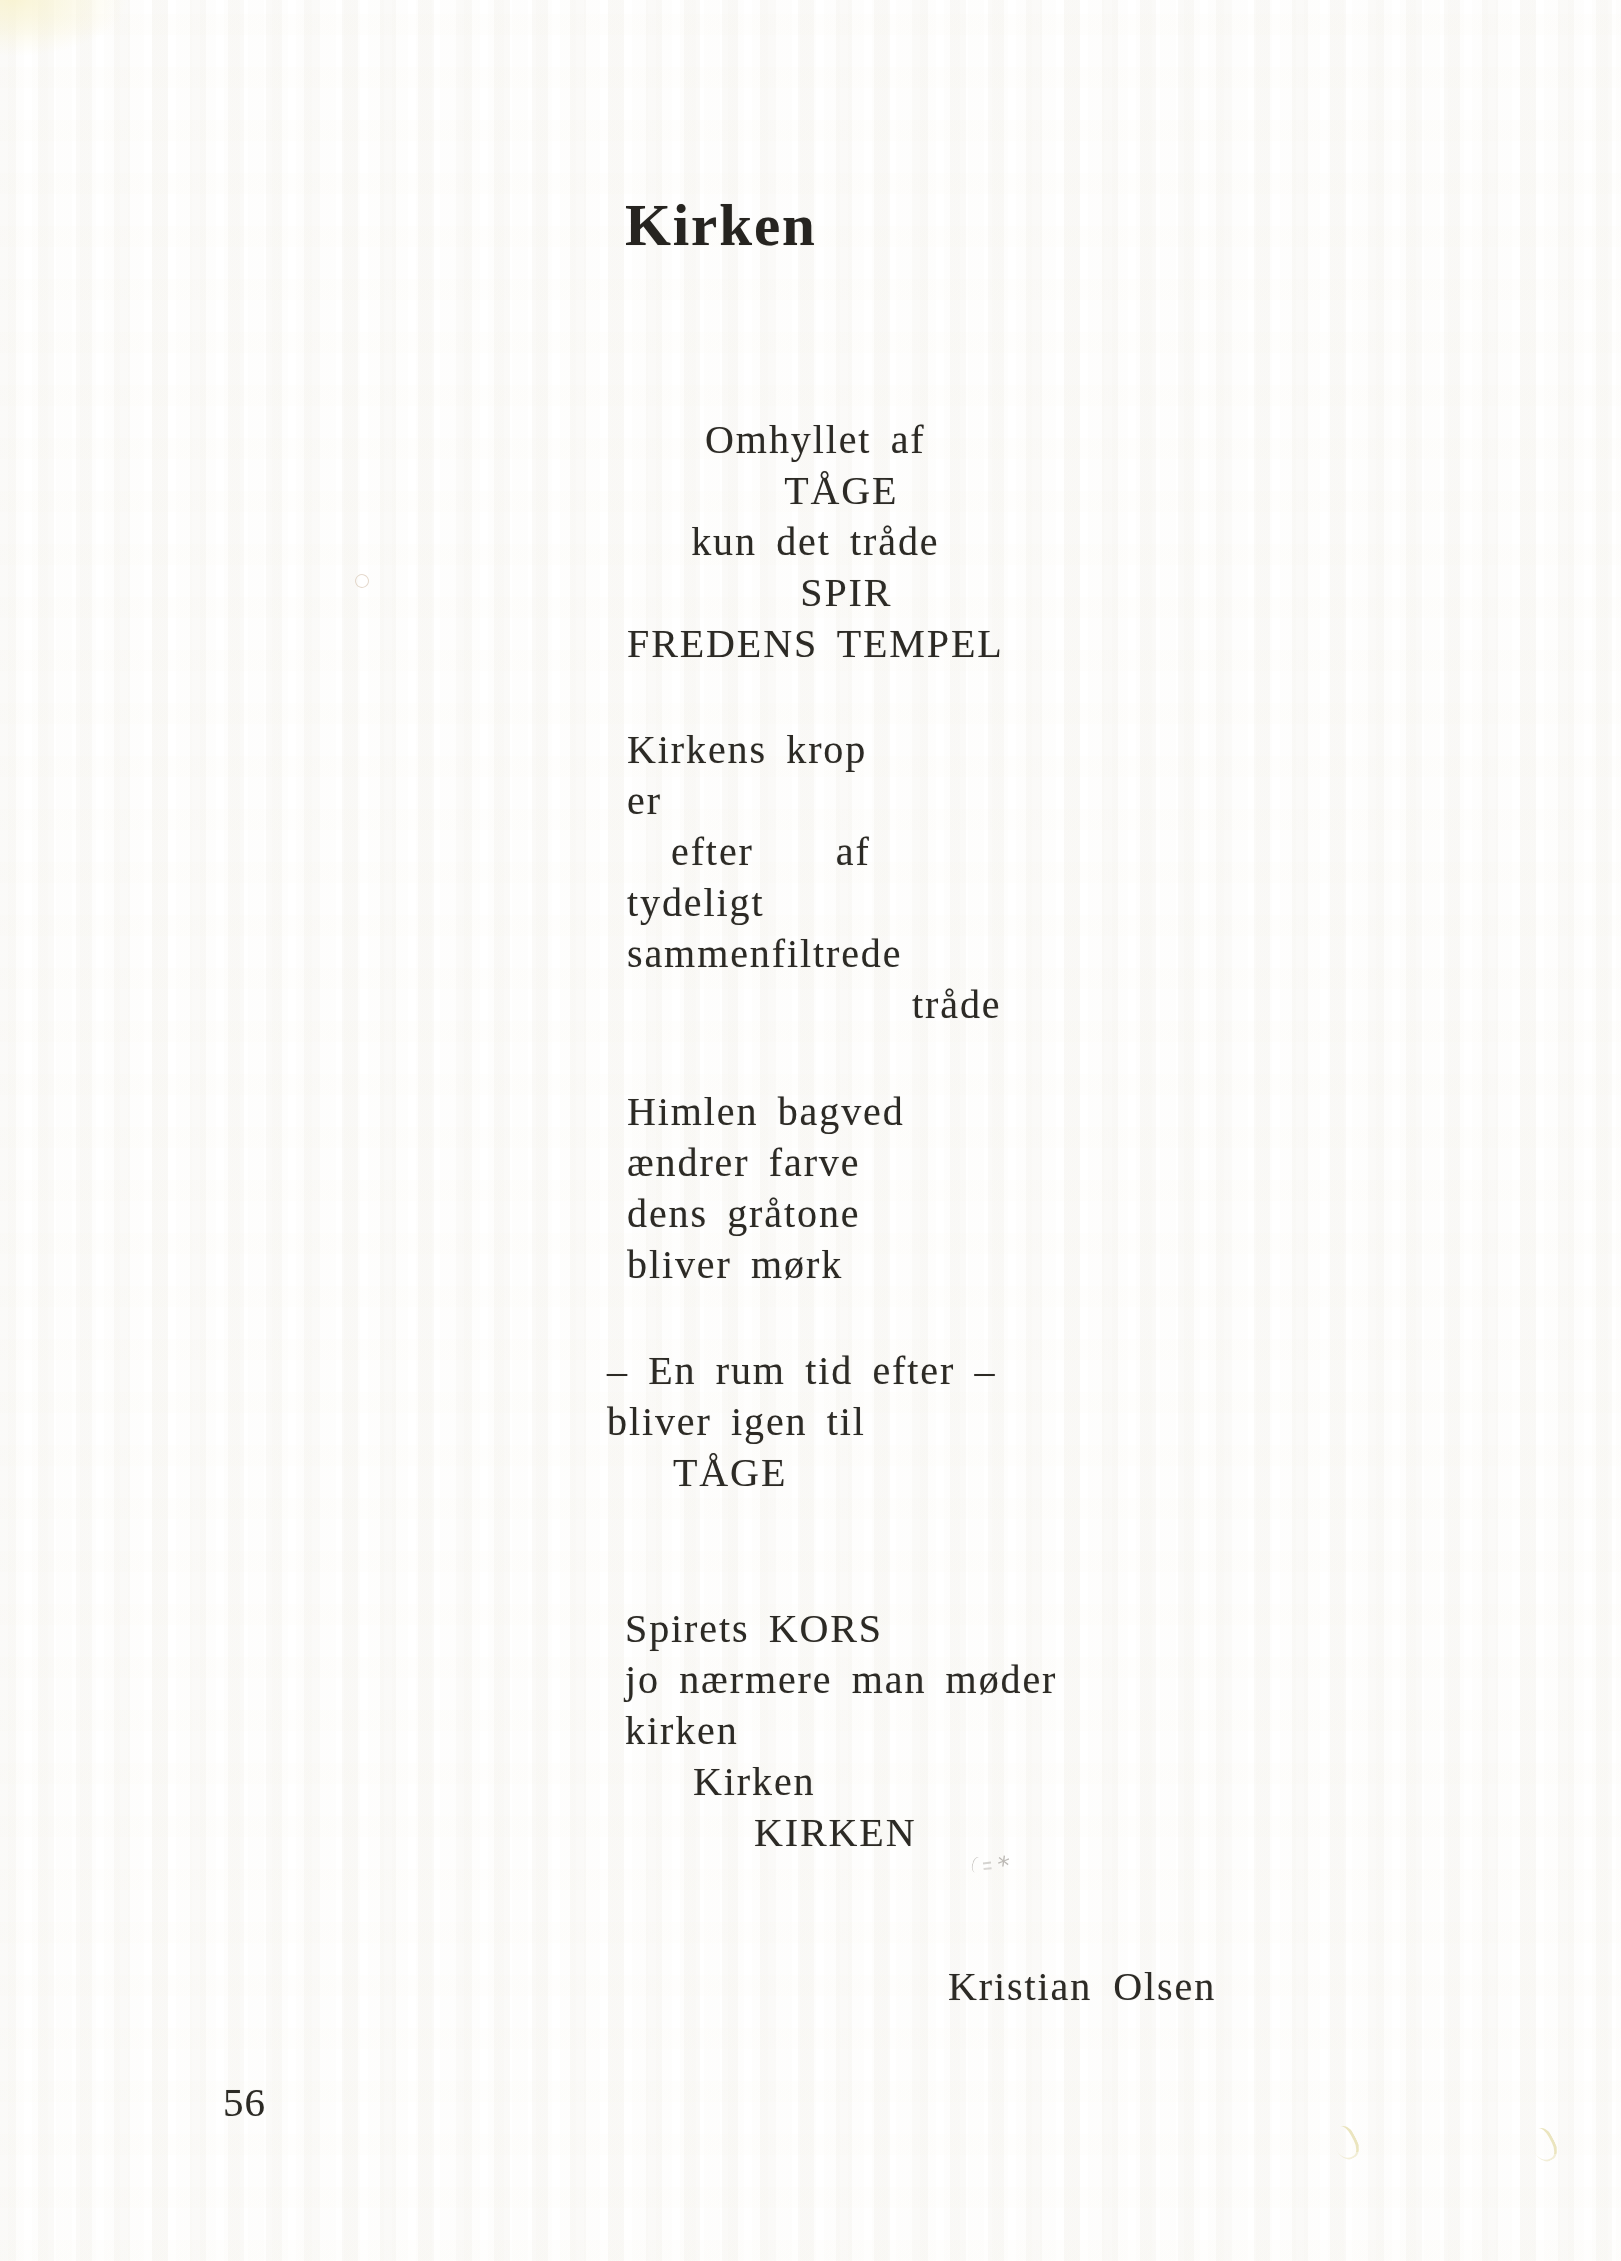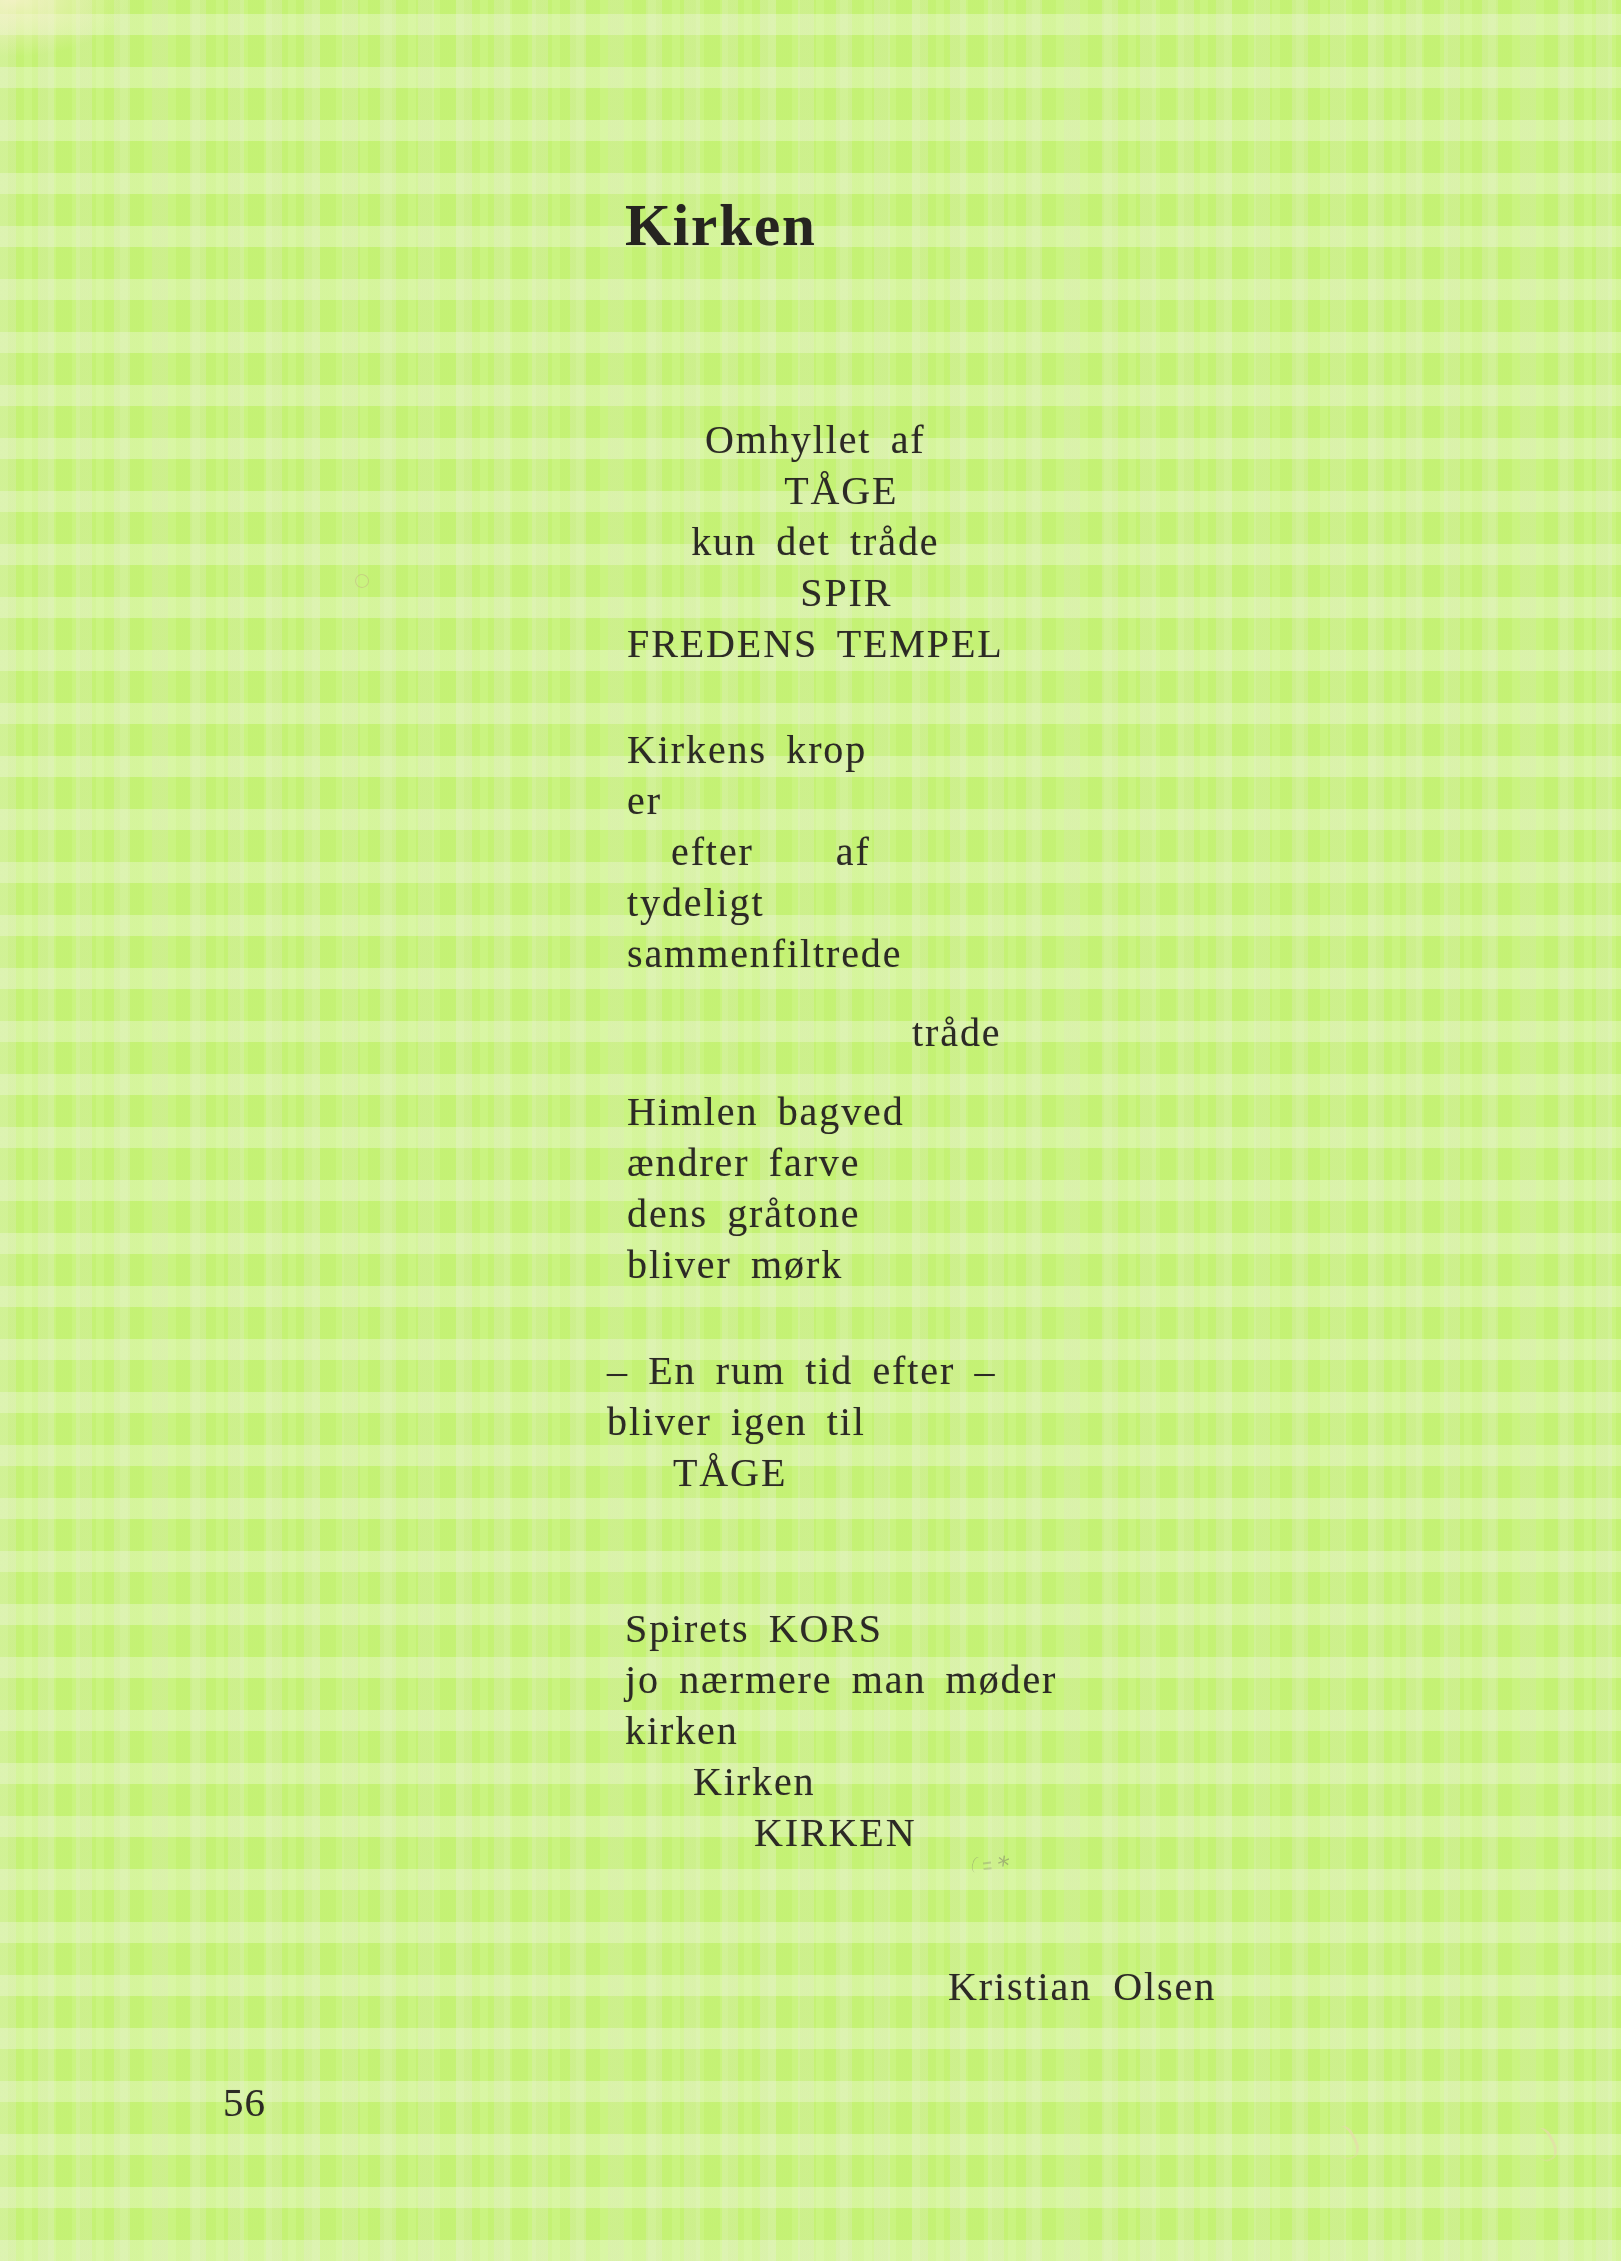--- a/index.html
+++ b/index.html
@@ -5,21 +5,21 @@
   html, body {
     margin: 0;
     padding: 0;
     background: #e8e6e0;
   }
   .page {
     position: relative;
     width: 1621px;
     height: 2261px;
     margin: 0 auto;
-    background: #bef264;
+    background: #ffffff;
     overflow: hidden;
     font-family: "Liberation Serif", "DejaVu Serif", serif;
     color: #2c2a25;
   }
   
   .texture {
     position: absolute;
     inset: 0;
     pointer-events: none;
     background-image:
@@ -58,21 +58,21 @@
   .stanza .line { min-height: 51px; }
   .s1 { top: 414px; text-align: center; }
   .s2 { top: 724px; }
   .s3 { top: 1086px; }
   .s4 { top: 1345px; left: 607px; }
   .s5 { top: 1603px; left: 625px; }
   .ind-a { margin-left: 52px; }   
   .ind-b { margin-left: 62px; }   
   .ind-c { margin-left: 44px; }   
   .gap-af { margin-left: 82px; }  
-  .ind-d { margin-left: 285px; margin-top: 28px; }  
+  .ind-d { margin-left: 285px; }  
   .ind-e { margin-left: 66px; }   
   .ind-f { margin-left: 68px; }   
   .ind-g { margin-left: 129px; }  
   .signature {
     position: absolute;
     left: 948px;
     top: 1963px;
     font-size: 40px;
     letter-spacing: 1.9px;
     word-spacing: 9.3px;

